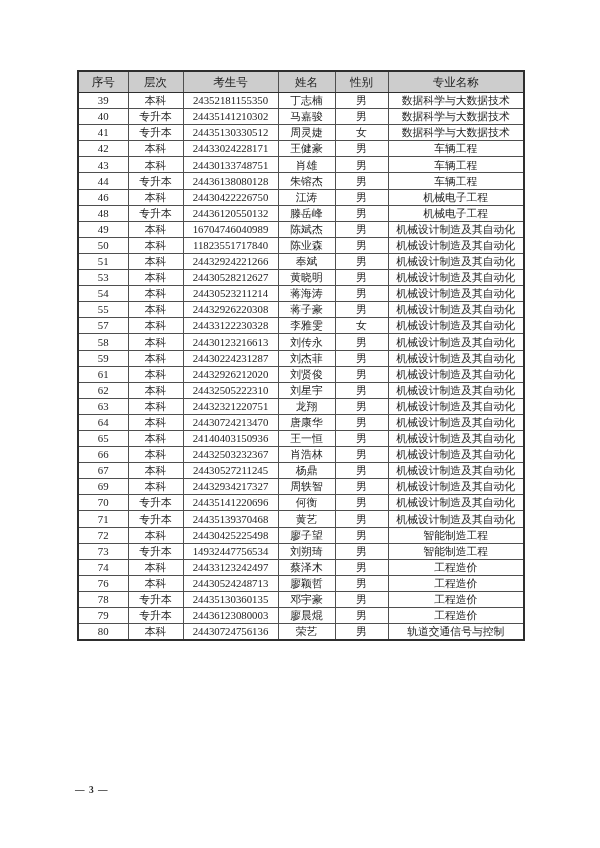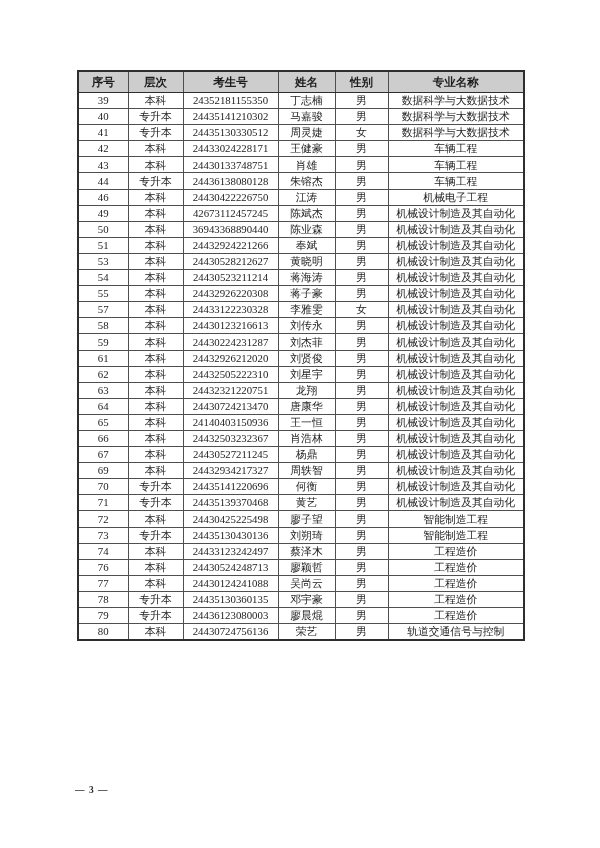--- a/index.html
+++ b/index.html
@@ -30,21 +30,21 @@
     text-align: center;
     vertical-align: middle;
     padding: 0 1px;
     color: #1c1c1c;
     white-space: nowrap;
     overflow: hidden;
   }
   table.roster th {
     height: 20px;
     background: #cdcdcd;
-    font-weight: bold;
+    font-weight: normal;
     font-size: 11.5px;
     border-bottom: 1.5px solid #2e2e2e;
   }
   table.roster td {
     height: 15.1px;
     font-size: 10.8px;
     line-height: 1;
   }
   .page-footer {
     position: absolute;
@@ -131,31 +131,39 @@
         </tr>
         <tr>
           <td>46</td>
           <td>本科</td>
           <td>24430422226750</td>
           <td>江涛</td>
           <td>男</td>
           <td>机械电子工程</td>
         </tr>
         <tr>
+          <td>48</td>
+          <td>专升本</td>
+          <td>24436120550132</td>
+          <td>滕岳峰</td>
+          <td>男</td>
+          <td>机械电子工程</td>
+        </tr>
+        <tr>
           <td>49</td>
           <td>本科</td>
-          <td>42673112457245</td>
+          <td>16704746040989</td>
           <td>陈斌杰</td>
           <td>男</td>
           <td>机械设计制造及其自动化</td>
         </tr>
         <tr>
           <td>50</td>
           <td>本科</td>
-          <td>36943368890440</td>
+          <td>11823551717840</td>
           <td>陈业森</td>
           <td>男</td>
           <td>机械设计制造及其自动化</td>
         </tr>
         <tr>
           <td>51</td>
           <td>本科</td>
           <td>24432924221266</td>
           <td>奉斌</td>
           <td>男</td>
@@ -293,21 +301,21 @@
           <td>72</td>
           <td>本科</td>
           <td>24430425225498</td>
           <td>廖子望</td>
           <td>男</td>
           <td>智能制造工程</td>
         </tr>
         <tr>
           <td>73</td>
           <td>专升本</td>
-          <td>24435130430136</td>
+          <td>14932447756534</td>
           <td>刘朔琦</td>
           <td>男</td>
           <td>智能制造工程</td>
         </tr>
         <tr>
           <td>74</td>
           <td>本科</td>
           <td>24433123242497</td>
           <td>蔡泽木</td>
           <td>男</td>
@@ -315,28 +323,20 @@
         </tr>
         <tr>
           <td>76</td>
           <td>本科</td>
           <td>24430524248713</td>
           <td>廖颖哲</td>
           <td>男</td>
           <td>工程造价</td>
         </tr>
         <tr>
-          <td>77</td>
-          <td>本科</td>
-          <td>24430124241088</td>
-          <td>吴尚云</td>
-          <td>男</td>
-          <td>工程造价</td>
-        </tr>
-        <tr>
           <td>78</td>
           <td>专升本</td>
           <td>24435130360135</td>
           <td>邓宇豪</td>
           <td>男</td>
           <td>工程造价</td>
         </tr>
         <tr>
           <td>79</td>
           <td>专升本</td>

